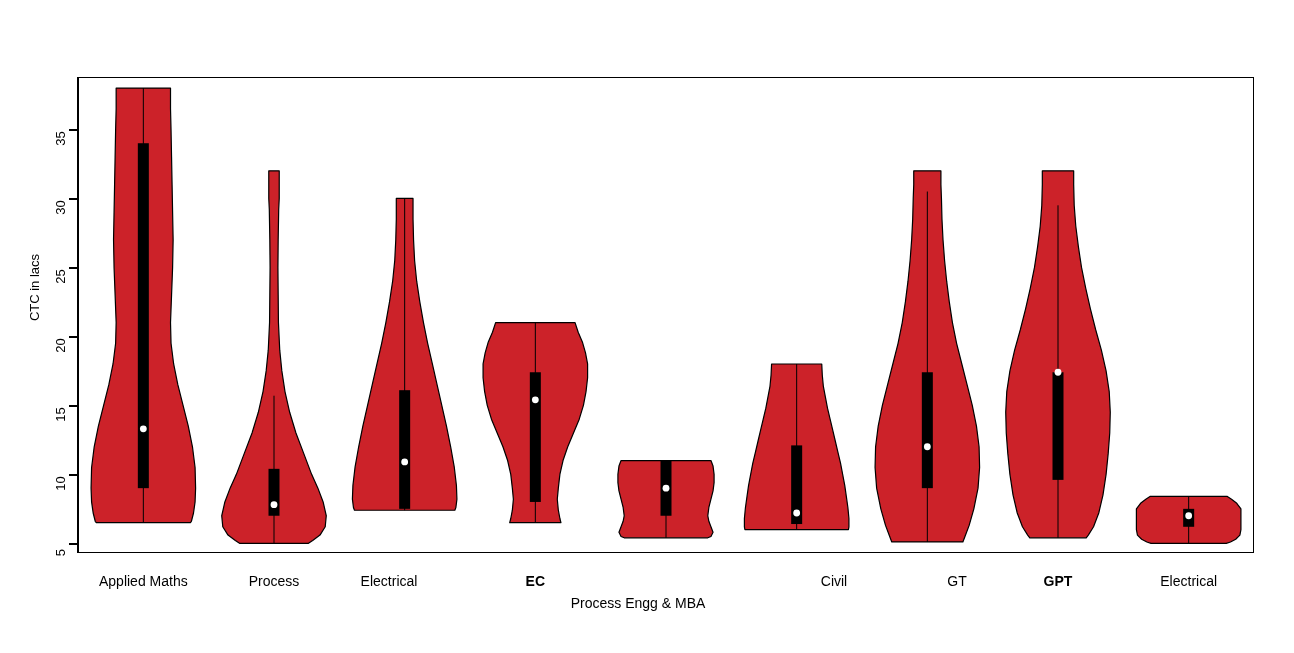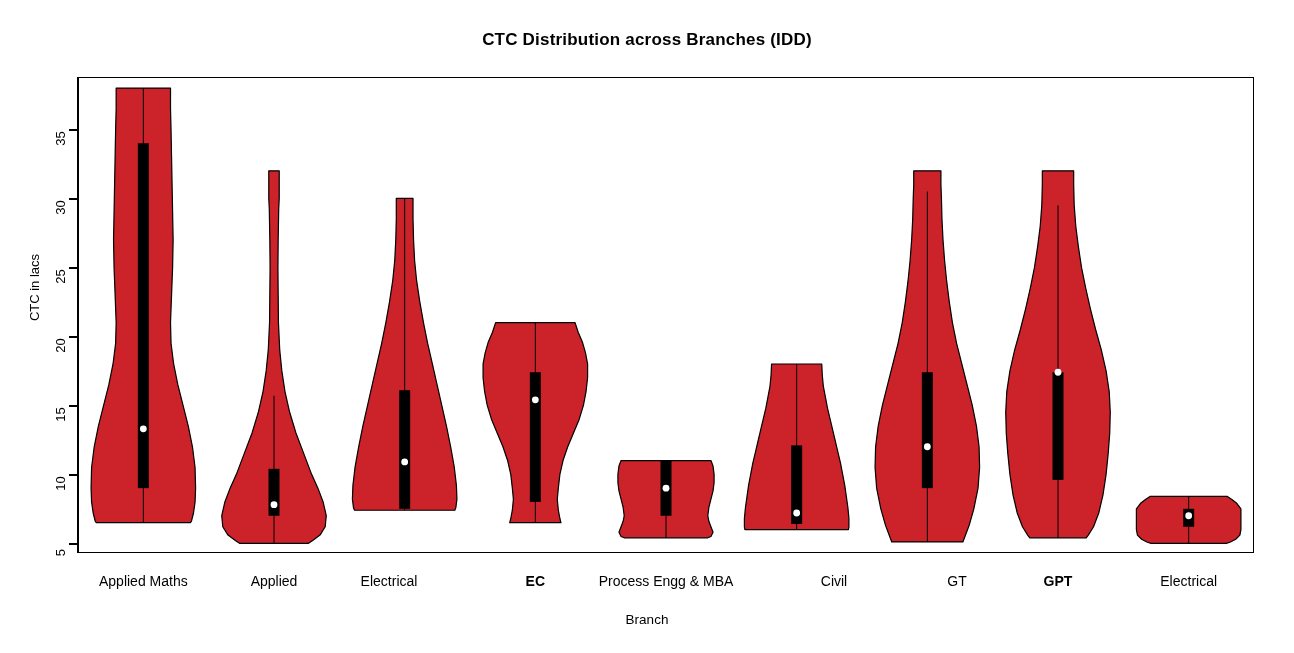--- a/index.html
+++ b/index.html
@@ -36,21 +36,20 @@
   }
   #x-axis-title{
     position:absolute;left:0;top:612px;width:1294px;text-align:center;font-size:13.5px;
   }
 </style>
 </head>
 <body>
 
 <div id="root">
 
-  <div id="chart-title">CTC Distribution across Branches (IDD)</div>
 
   <div id="y-axis-line"></div>
   <div id="y-axis-title-wrap">
     <div id="y-axis-title">CTC in lacs</div>
   </div>
 
   <div id="plot-frame"></div>
   <svg id="plot-svg" viewBox="0 0 1176 476" preserveAspectRatio="none">
       <g>
         <polygon points="92.51,11.04 92.51,31.73 93.03,52.43 93.56,80.02 94.08,107.62 94.60,135.21 95.13,162.81 94.60,190.40 93.56,217.99 92.51,245.59 93.03,266.28 95.65,286.98 99.83,307.68 105.06,328.37 110.28,349.07 114.46,369.76 117.08,390.46 117.60,411.15 117.08,424.95 115.51,435.99 113.42,444.27 112.37,445.65 18.29,445.65 17.25,444.27 15.16,435.99 13.59,424.95 13.07,411.15 13.59,390.46 16.20,369.76 20.38,349.07 25.61,328.37 30.84,307.68 35.02,286.98 37.63,266.28 38.15,245.59 37.11,217.99 36.06,190.40 35.54,162.81 36.06,135.21 36.59,107.62 37.11,80.02 37.63,52.43 38.15,31.73 38.15,11.04" fill="#CC2229" stroke="#000000" stroke-width="1.2" stroke-linejoin="round"></polygon>
@@ -119,24 +118,23 @@
       <div class="y-tick-label" style="left: 38px; right: auto; top: 327.386px; width: 22px; text-align: center; transform: rotate(-90deg);">20</div>
       <div class="y-tick" style="top: 267.4px;"></div>
       <div class="y-tick-label" style="left: 38px; right: auto; top: 258.4px; width: 22px; text-align: center; transform: rotate(-90deg);">25</div>
       <div class="y-tick" style="top: 198.414px;"></div>
       <div class="y-tick-label" style="left: 38px; right: auto; top: 189.414px; width: 22px; text-align: center; transform: rotate(-90deg);">30</div>
       <div class="y-tick" style="top: 129.429px;"></div>
       <div class="y-tick-label" style="left: 38px; right: auto; top: 120.429px; width: 22px; text-align: center; transform: rotate(-90deg);">35</div>
     </div>
   <div id="x-ticks">
       <div class="x-tick-label" style="left: 143.333px;">Applied Maths</div>
-      <div class="x-tick-label" style="left: 274px;">Applied</div>
+      <div class="x-tick-label" style="left: 274px;">Process</div>
       <div class="x-tick-label" style="left: 389px;">Electrical</div>
       <div class="x-tick-label" style="left: 535.333px; font-weight: bold;">EC</div>
-      <div class="x-tick-label" style="left: 666px;">Process Engg &amp; MBA</div>
+      <div class="x-tick-label" style="left: 638px; margin-top: 22px;">Process Engg &amp; MBA</div>
       <div class="x-tick-label" style="left: 834px;">Civil</div>
       <div class="x-tick-label" style="left: 957px;">GT</div>
       <div class="x-tick-label" style="left: 1058px; font-weight: bold;">GPT</div>
       <div class="x-tick-label" style="left: 1188.67px;">Electrical</div>
     </div>
 
-  <div id="x-axis-title">Branch</div>
 </div>
 
 </body></html>

